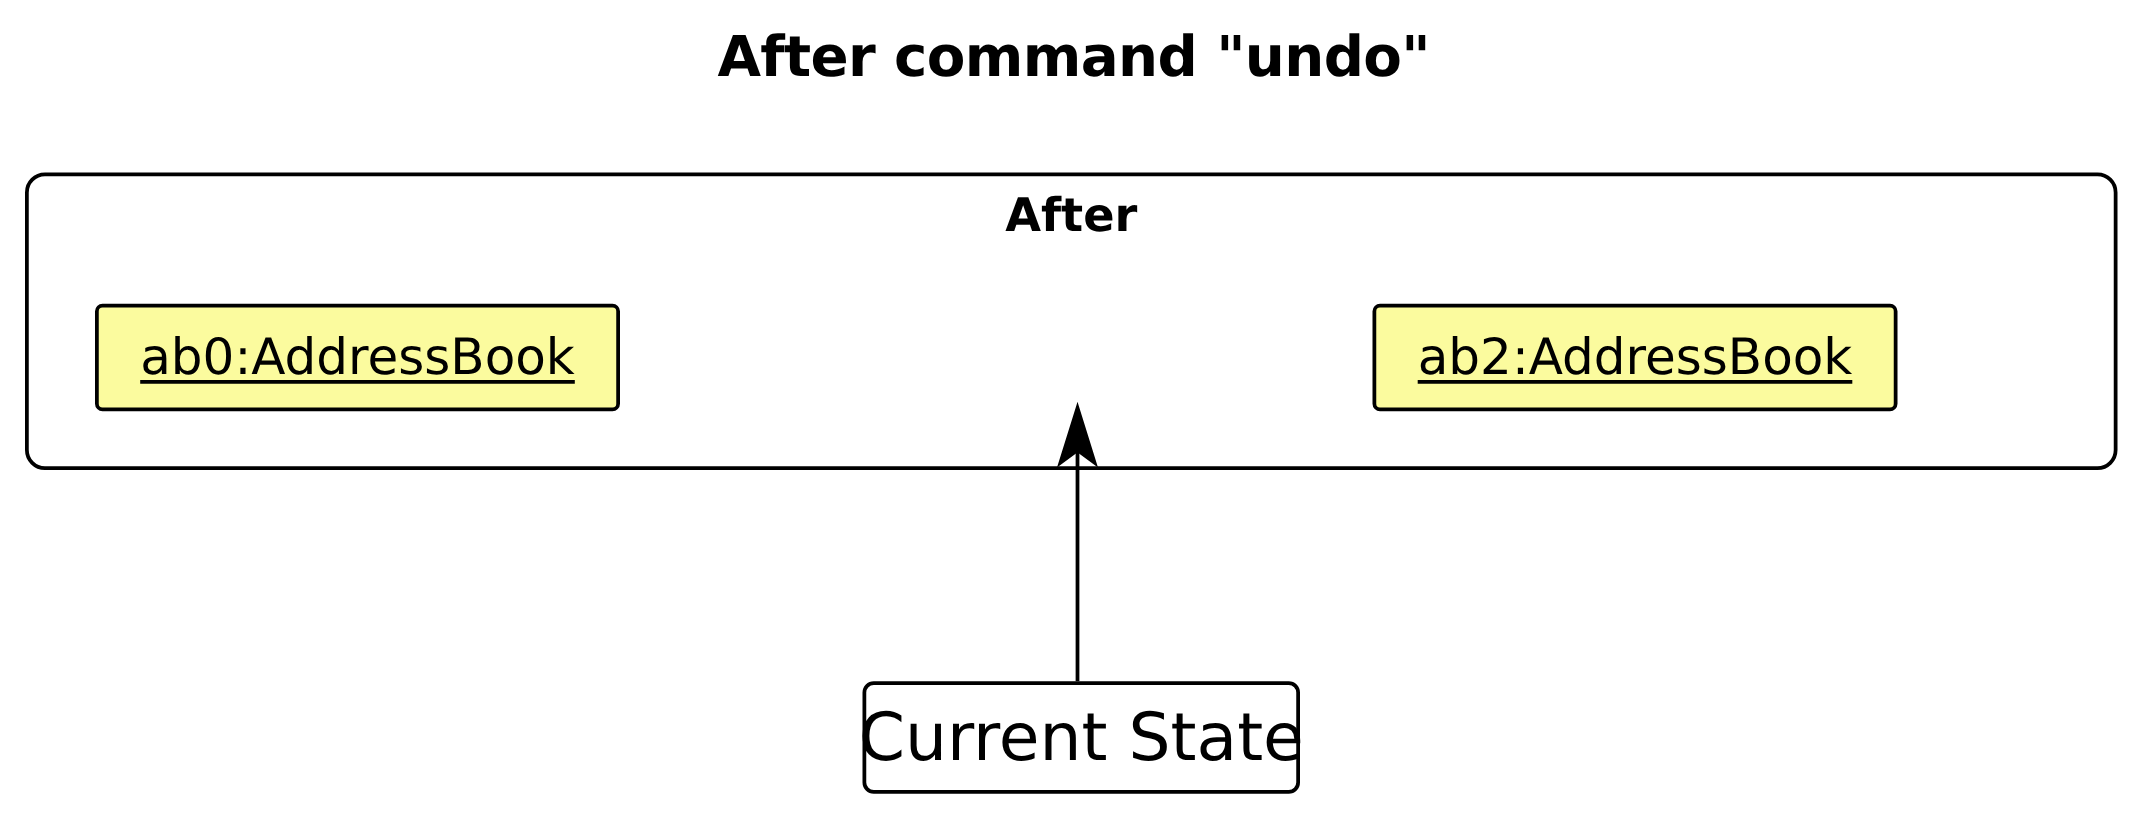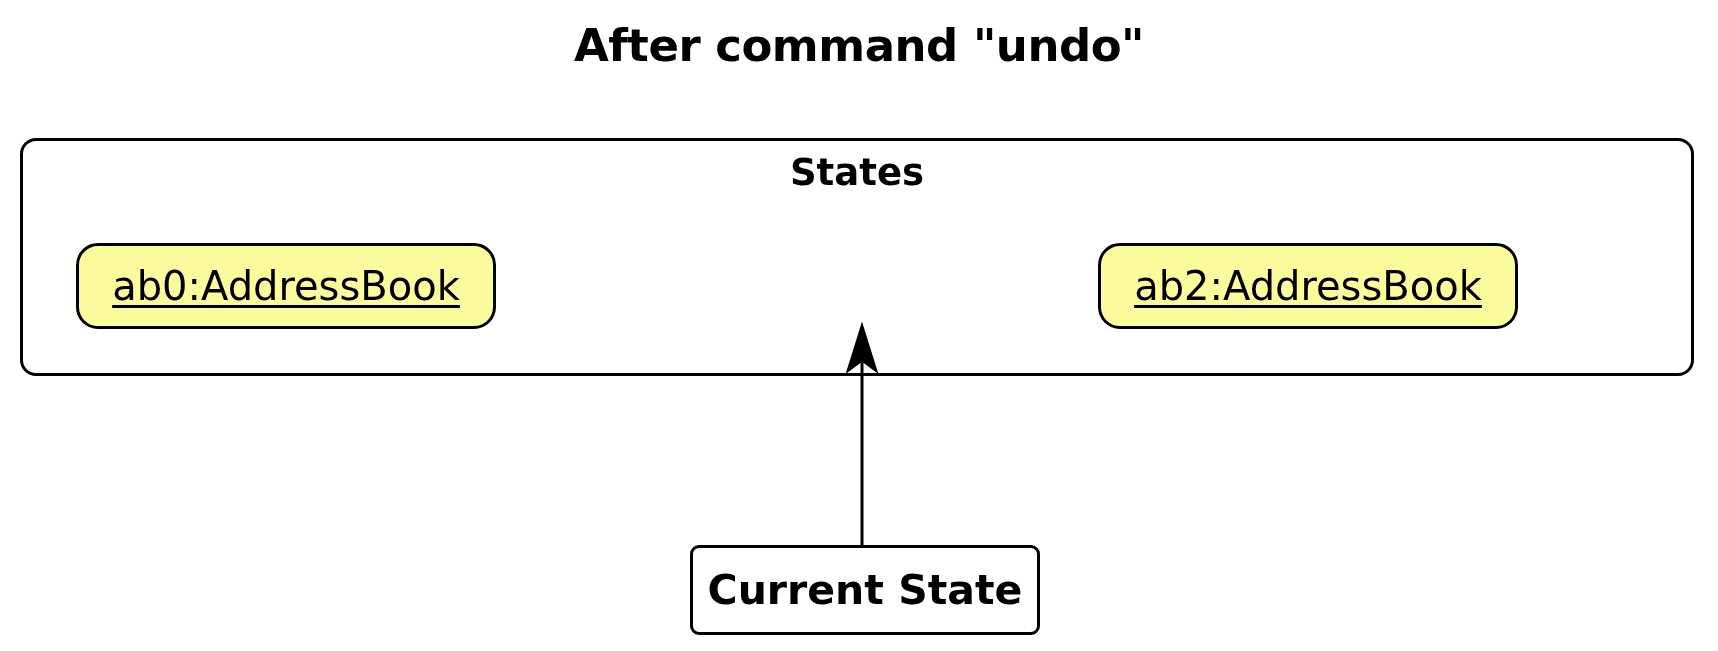--- a/index.html
+++ b/index.html
@@ -65,21 +65,21 @@
     width: 100%;
     height: 86px;
   }
   .object-box {
     position: absolute;
     top: 0;
     height: 86px;
     box-sizing: border-box;
     background: #FBFB9E;
     border: 3px solid #000000;
-    border-radius: 22px;
+    border-radius: 6px;
     display: flex;
     align-items: center;
     justify-content: center;
   }
   .object-box .object-label {
     font-size: 40px;
     color: #000000;
     text-decoration: underline;
     text-underline-offset: 5px;
     text-decoration-thickness: 3px;
@@ -99,45 +99,44 @@
     height: 90px;
     box-sizing: border-box;
     background: #FFFFFF;
     border: 3px solid #000000;
     border-radius: 9px;
     display: flex;
     align-items: center;
     justify-content: center;
   }
   .current-state-note .note-label {
-    font-size: 41px;
+    font-size: 53px;
     color: #000000;
     line-height: 1;
     white-space: pre;
-    font-weight: bold;
   }
 
   
   .connector {
     position: absolute;
     left: 0;
     top: 0;
     width: 1718px;
     height: 651px;
     pointer-events: none;
   }
 </style>
 </head>
 <body>
 
 <div class="diagram-title">After command "undo"</div>
 
 <div class="states-package">
 
-  <div class="states-package-title">States</div>
+  <div class="states-package-title">After</div>
 
   <div class="state-row">
 
     <div class="object-box pos-0">
       <span class="object-label">ab0:AddressBook</span>
     </div>
 
 
     <div class="object-box pos-2">
       <span class="object-label">ab2:AddressBook</span>

